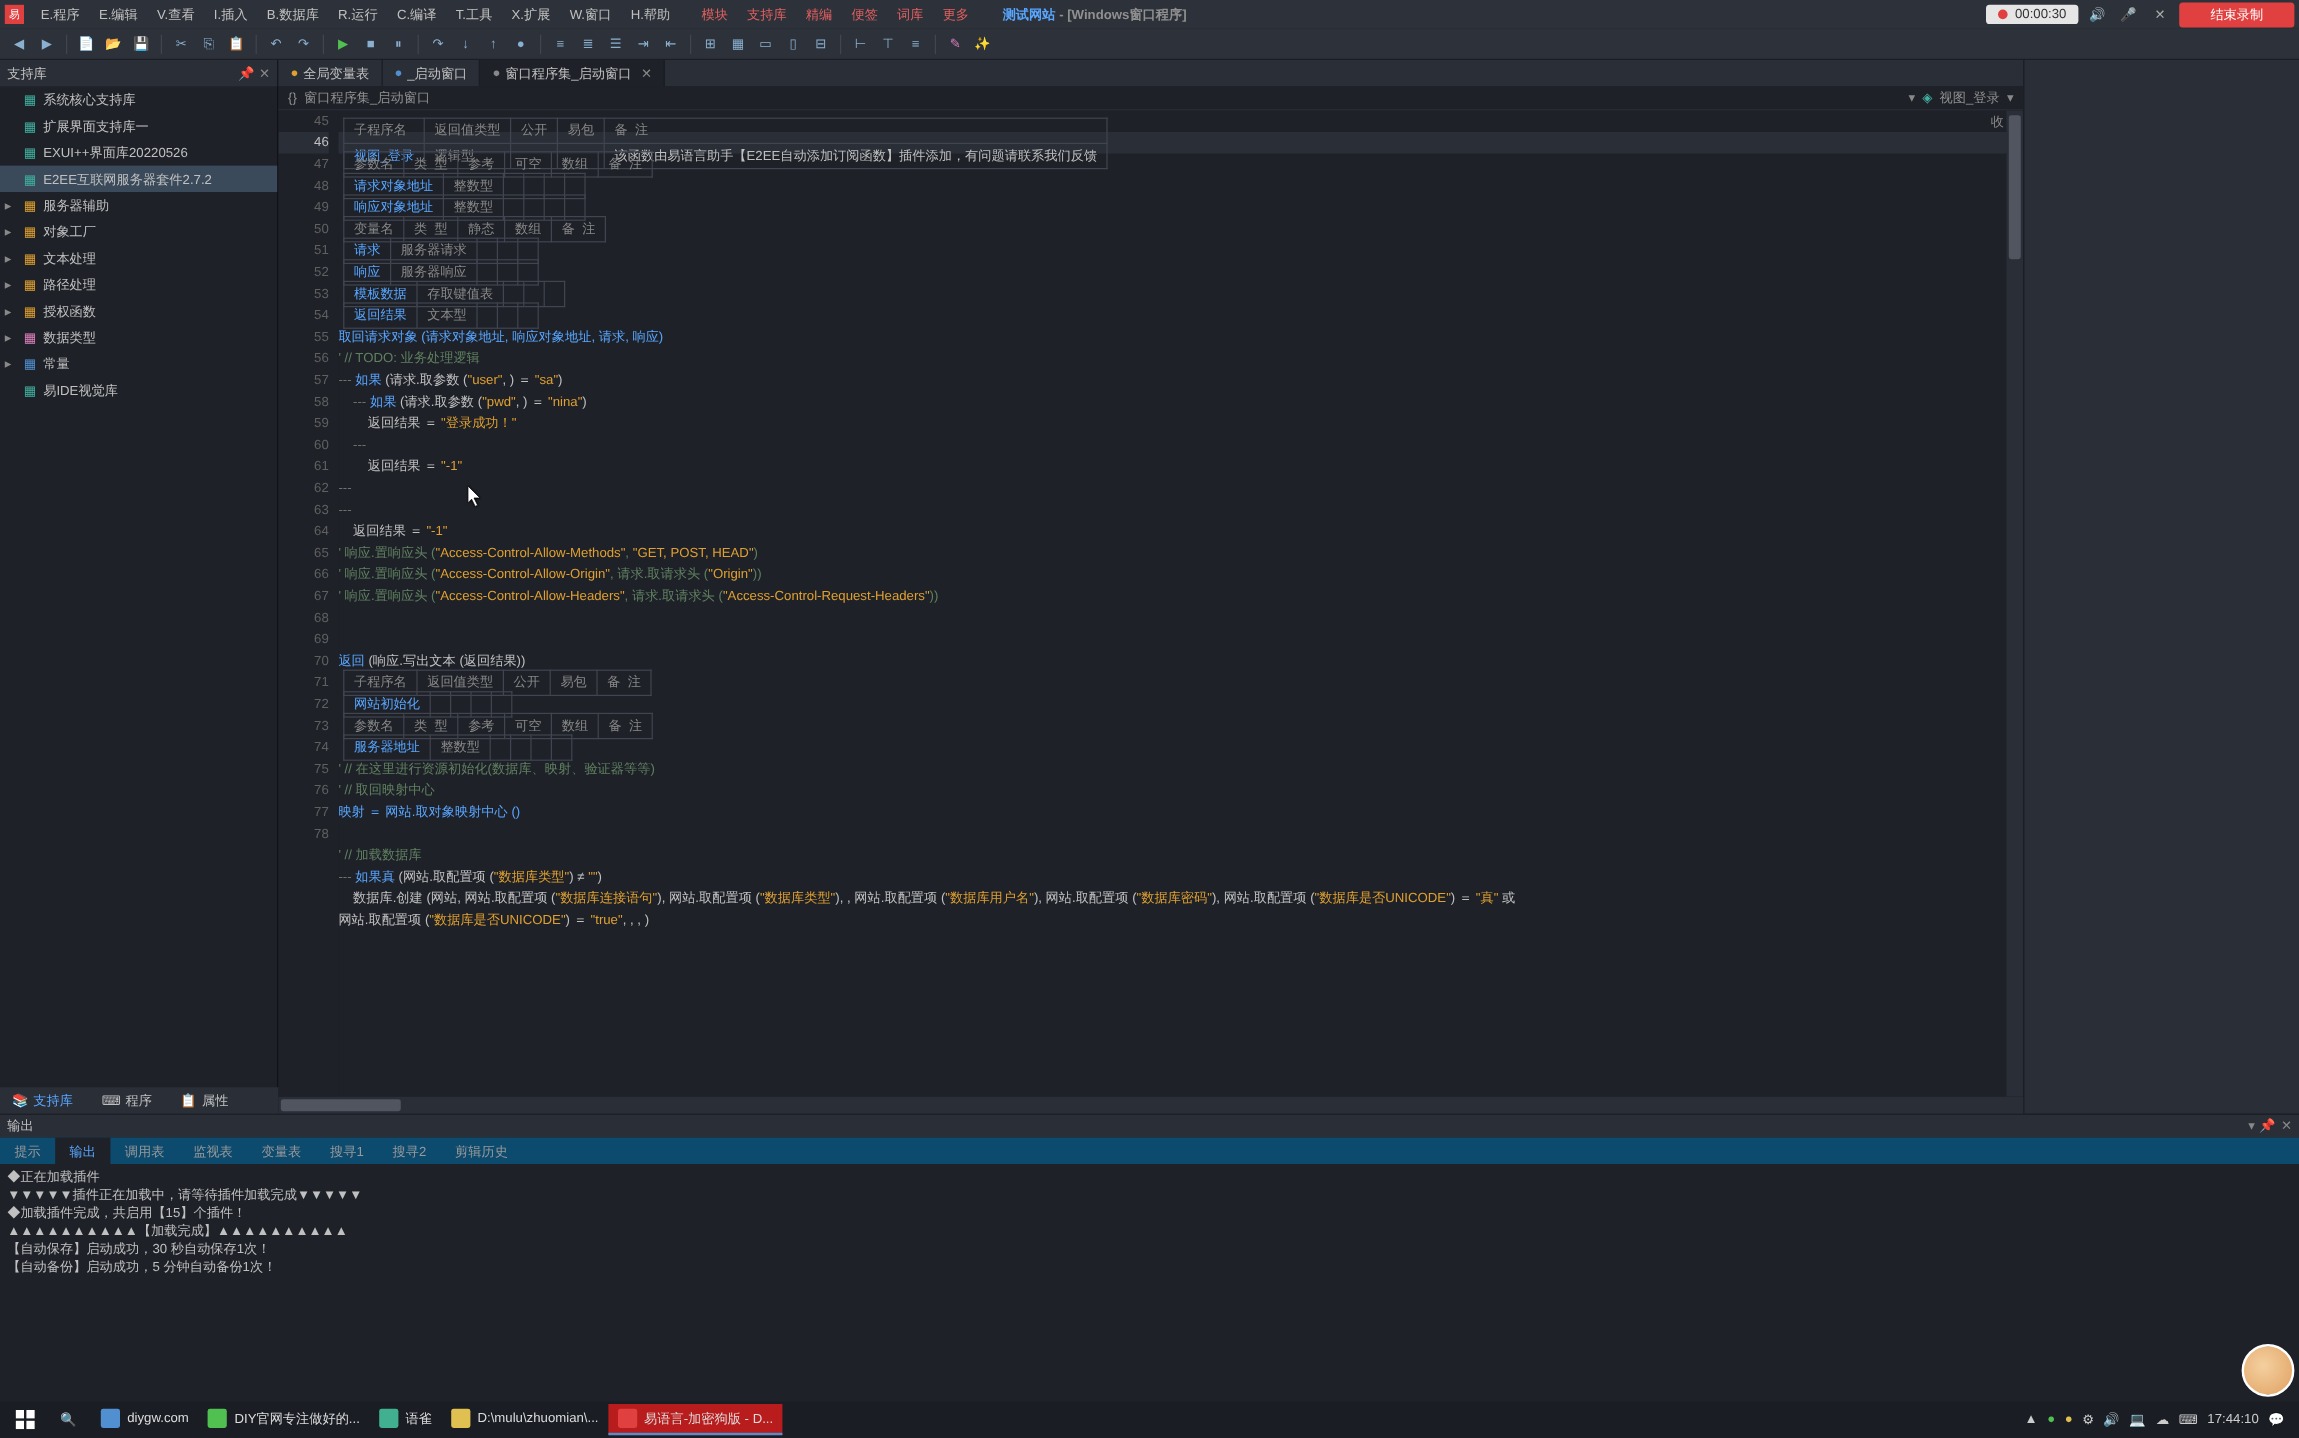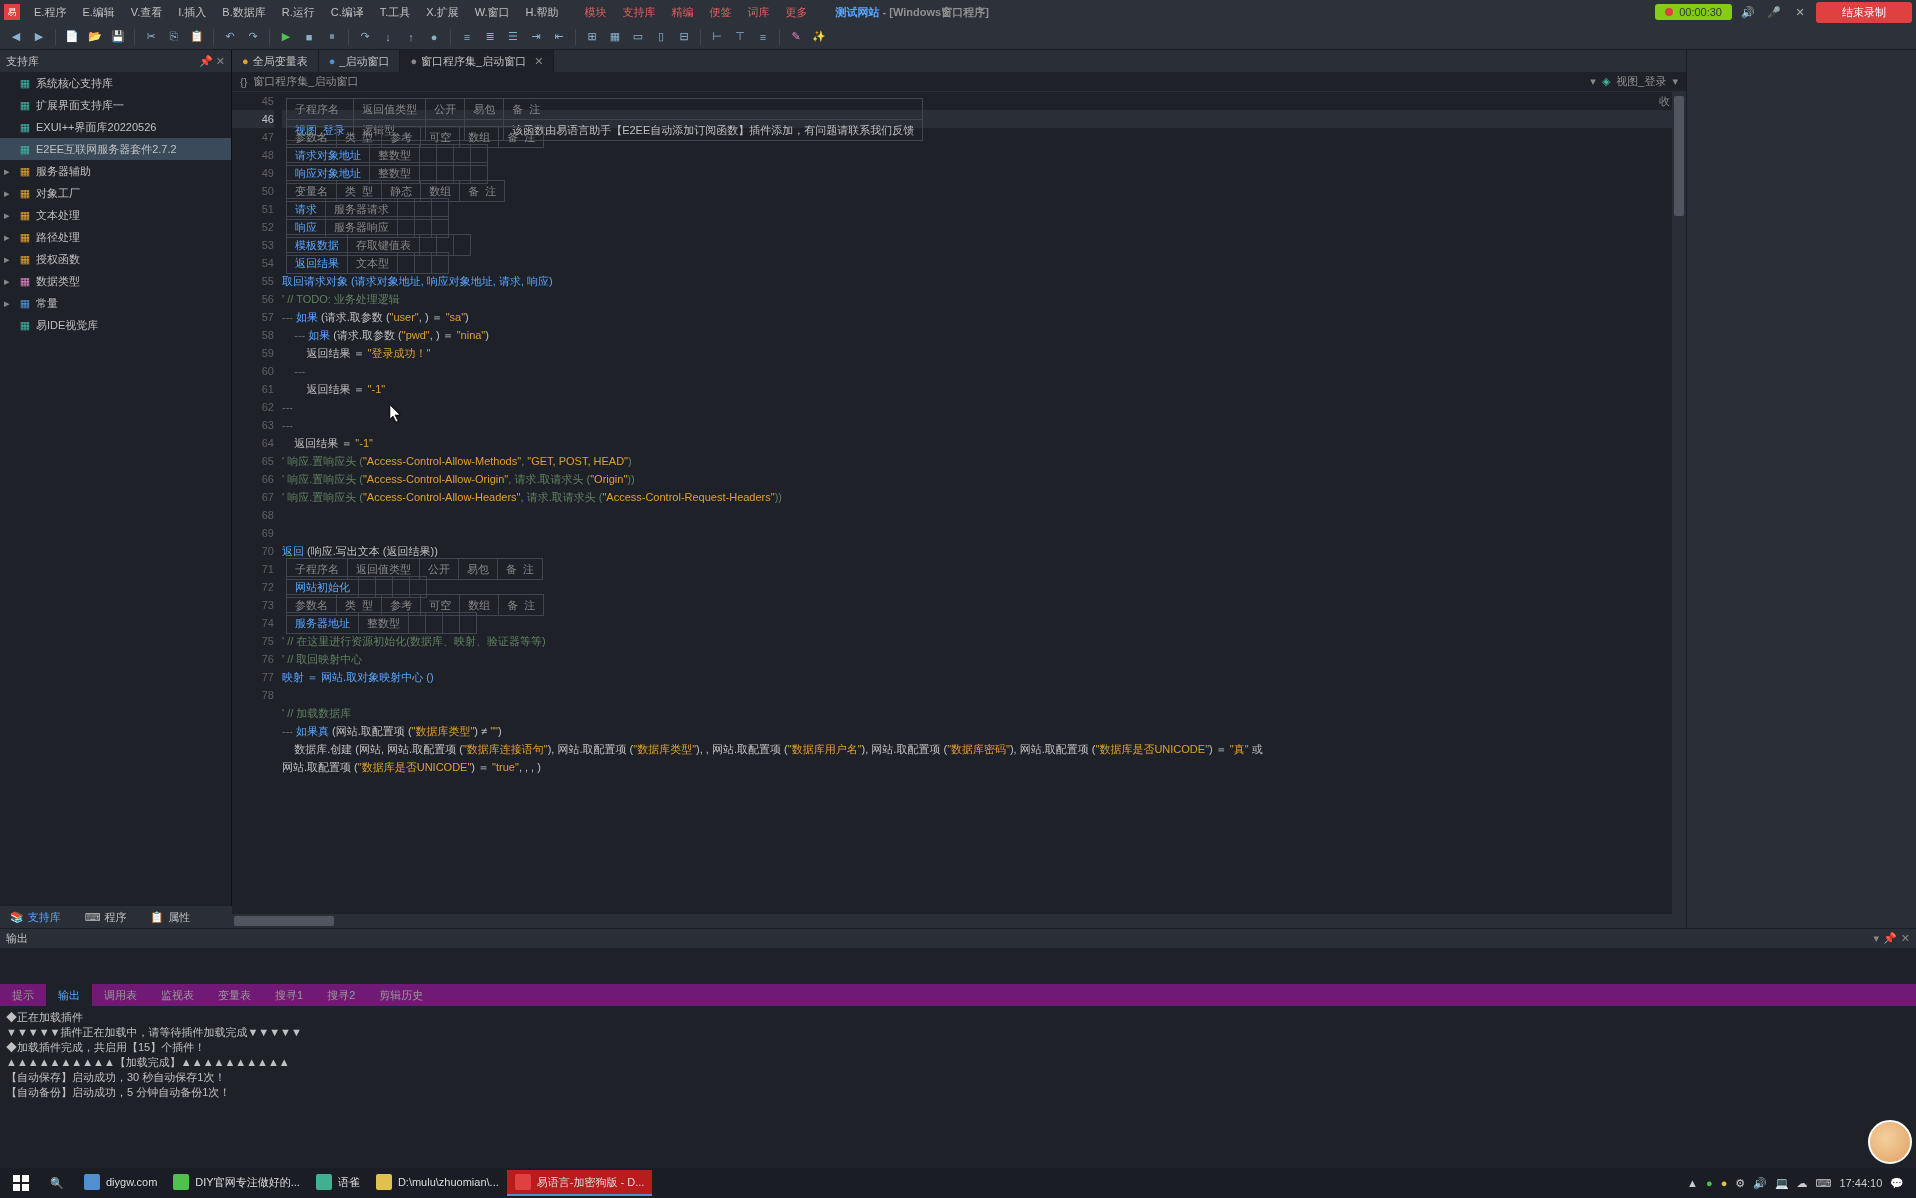--- a/index.html
+++ b/index.html
@@ -6,21 +6,21 @@
 body { background: #1e2128; color: #c0c0c0; width: 1916px; height: 1198px; overflow: hidden; position: relative; }
 
 
 .menubar { height: 24px; background: #2d3139; display: flex; align-items: center; padding: 0 4px; }
 .menubar .logo { width: 16px; height: 16px; background: #e04040; margin-right: 6px; display: flex; align-items: center; justify-content: center; font-size: 9px; color: #fff; }
 .menubar .menu-item { padding: 0 8px; color: #c0c0c0; cursor: pointer; }
 .menubar .menu-item.red { color: #e06060; }
 .menubar .title { margin-left: 20px; color: #58a6ff; font-weight: bold; }
 .menubar .title-sub { color: #909090; }
 .menubar .right { margin-left: auto; display: flex; align-items: center; gap: 6px; }
-.menubar .rec-badge { background: #84cc16; color: #333; padding: 2px 10px; border-radius: 3px; display: flex; align-items: center; gap: 6px; }
+.menubar .rec-badge { background: #e5e5e5; color: #333; padding: 2px 10px; border-radius: 3px; display: flex; align-items: center; gap: 6px; }
 .menubar .rec-dot { width: 8px; height: 8px; background: #e04040; border-radius: 50%; }
 .menubar .icon-btn { width: 20px; height: 20px; display: flex; align-items: center; justify-content: center; color: #aaa; cursor: pointer; }
 .menubar .end-btn { background: #e04040; color: #fff; padding: 3px 26px; border-radius: 3px; cursor: pointer; }
 
 
 .toolbar { height: 26px; background: #2d3139; display: flex; align-items: center; padding: 0 6px; gap: 3px; border-bottom: 1px solid #1a1d23; }
 .toolbar .tb-btn { width: 20px; height: 20px; display: flex; align-items: center; justify-content: center; cursor: pointer; color: #8ab0d0; }
 .toolbar .sep { width: 1px; height: 16px; background: #404550; margin: 0 3px; }
 .toolbar .tb-btn.green { color: #50c050; }
 .toolbar .tb-btn.orange { color: #e0a030; }
@@ -79,21 +79,21 @@
 .right-panel { width: 230px; background: #2a2e37; border-left: 1px solid #1a1d23; }
 
 
 .bottom-section { height: 240px; display: flex; flex-direction: column; }
 .bottom-tabs-upper { height: 22px; background: #2a2e37; display: flex; align-items: center; padding: 0 4px; gap: 12px; }
 .bottom-tabs-upper .btab { padding: 0 6px; display: flex; align-items: center; gap: 4px; cursor: pointer; }
 .bottom-tabs-upper .btab.active { color: #58a6ff; }
 
 .output-header { height: 20px; background: #2a2e37; display: flex; align-items: center; padding: 0 6px; border-top: 1px solid #1a1d23; }
 .output-header .right-icons { margin-left: auto; display: flex; gap: 4px; color: #888; }
-.output-tabs { height: 22px; background: #701a75; display: flex; align-items: flex-start; margin-top: 36px; }
+.output-tabs { height: 22px; background: #0c4a6e; display: flex; align-items: flex-start; }
 .output-tabs .otab { padding: 0 12px; height: 100%; display: flex; align-items: center; cursor: pointer; color: #999; }
 .output-tabs .otab.active { background: #1e2128; color: #58a6ff; }
 .output-body { flex: 1; background: #1e2128; padding: 4px 6px; color: #c0c0c0; line-height: 15px; font-size: 11px; overflow: auto; }
 .output-body .line { white-space: pre; }
 
 
 .hscroll { height: 14px; background: #2a2e37; position: relative; }
 .hscroll .thumb { position: absolute; left: 2px; top: 2px; height: 10px; width: 100px; background: #505560; border-radius: 2px; }
 
 

